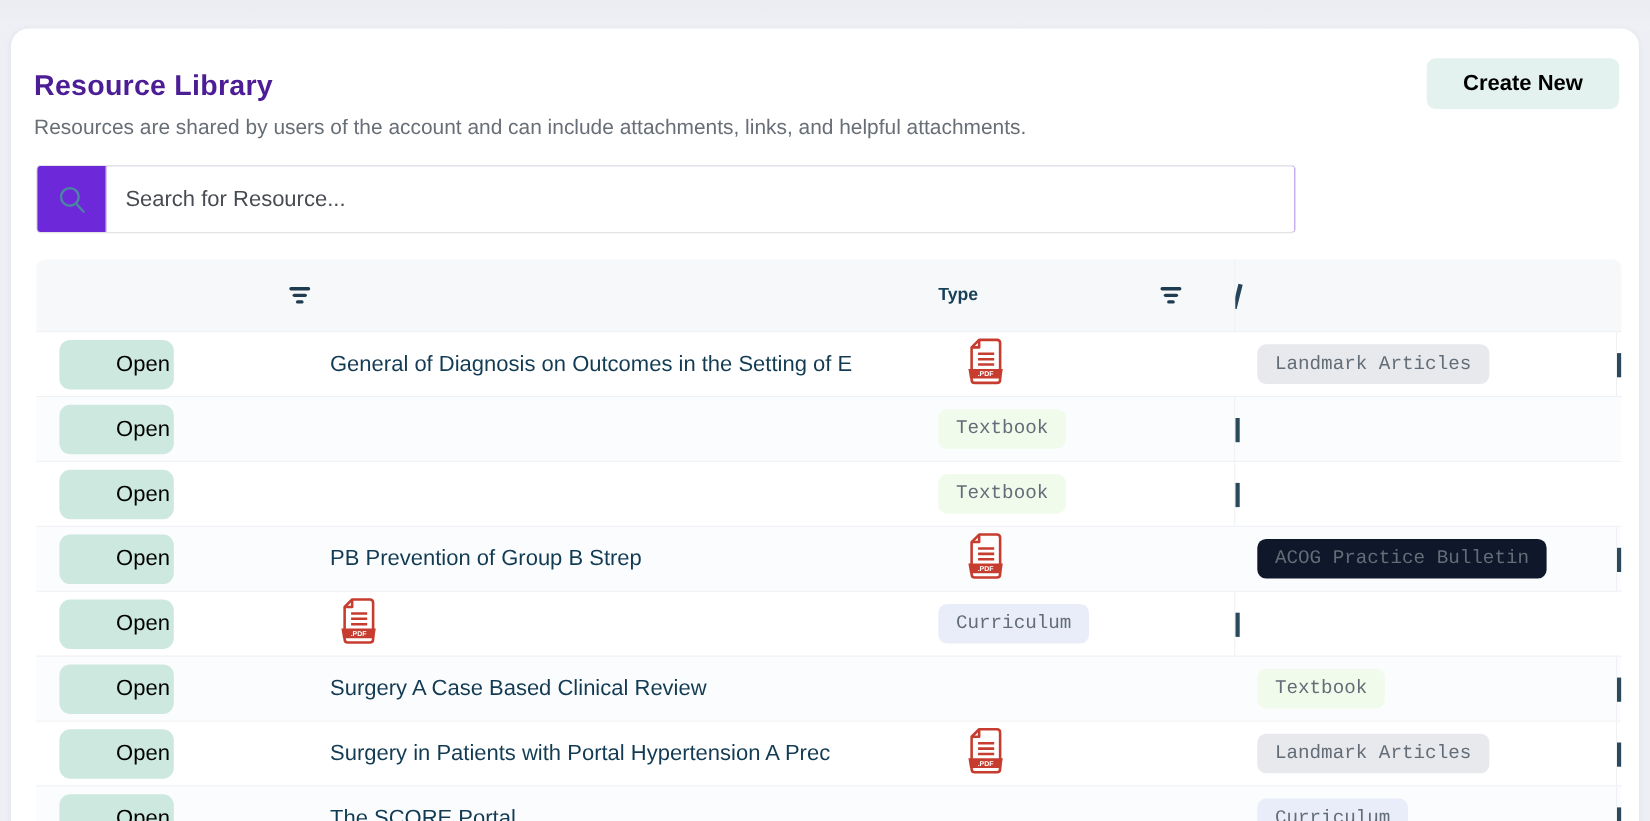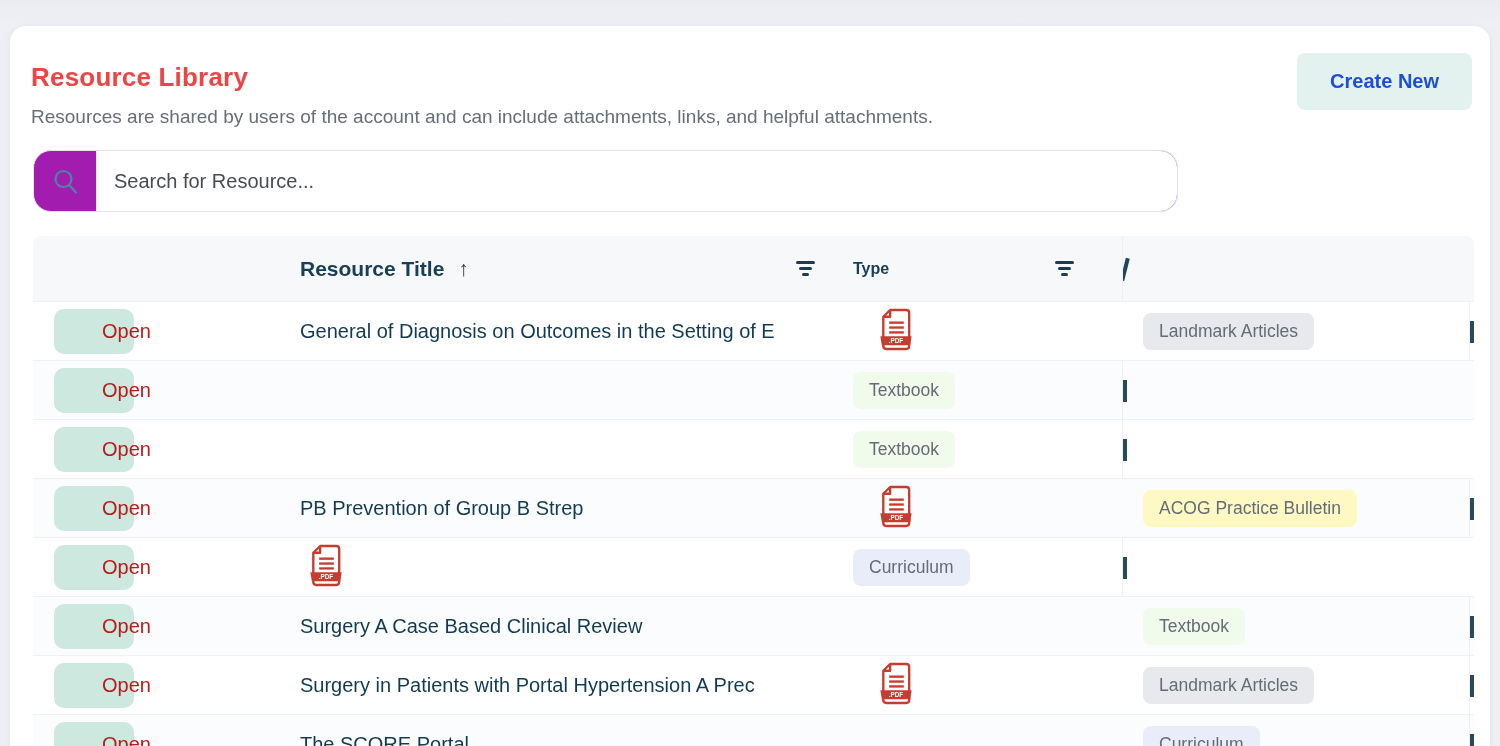--- a/index.html
+++ b/index.html
@@ -12,35 +12,35 @@
     position:absolute; left:0; top:0; width:1500px; height:28px;
     background:linear-gradient(#eaecf2,#eef0f5);
   }
   .card{
     position:absolute; left:10px; top:26px; width:1480px; height:740px;
     background:#ffffff; border-radius:16px 16px 0 0;
     box-shadow:0 1px 6px rgba(30,40,60,0.06);
   }
   .page-title{
     position:absolute; left:21px; top:36px;
-    font-size:26px; font-weight:bold; color:#ef4444; letter-spacing:0.2px;
+    font-size:26px; font-weight:bold; color:#4c1d95; letter-spacing:0.2px;
   }
   .page-subtitle{
     position:absolute; left:21px; top:80px;
     font-size:19px; color:#686e76;
   }
   .create-btn{
-    position:absolute; right:18px; top:27px; height:57px; padding:0 33px;
+    position:absolute; right:18px; top:27px; height:46px; padding:0 33px;
     background:#e3f2ee; border:none; border-radius:8px;
-    font-family:inherit; font-size:20px; font-weight:bold; color:#1d4ed8;
+    font-family:inherit; font-size:20px; font-weight:bold; color:#000000;
     cursor:pointer;
   }
   .search-wrap{
     position:absolute; left:23px; top:124px; width:1145px; height:62px;
-    border:1px solid #e3e4e8; border-radius:18px; background:#a21caf;
+    border:1px solid #e3e4e8; border-radius:4px; background:#6d28d9;
     display:flex; align-items:stretch; overflow:hidden;
   }
   .search-iconcell{
     width:63px; display:flex; align-items:center; justify-content:center;
     border-right:1px solid #ececf0;
   }
   .search-input{
     flex:1; border:none; outline:none; padding:0 17px;
     font-family:inherit; font-size:20px; color:#3c4248;
   }
@@ -75,32 +75,32 @@
     position:absolute; left:0; top:22px; width:4px; height:23px;
     background:#23445a; transform:rotate(14deg);
   }
   .row{
     display:grid; grid-template-columns:230px 570px 290px 347px 4px;
     height:59px; align-items:center; background:#ffffff;
     border-top:1px solid #f0f1f4;
   }
   .row.alt{ background:#fbfcfd; }
   .open-btn{
-    margin-left:21px; width:80px; height:45px;
+    margin-left:21px; width:104px; height:45px;
     background:#cce8df; border:none; border-radius:10px;
-    font-family:inherit; font-size:20px; color:#b91c1c; cursor:pointer;padding-left:48px;
+    font-family:inherit; font-size:20px; color:#000000; cursor:pointer;padding-left:48px;
   }
   .row-title{
     padding-left:37px; font-size:20px; color:#123b53;
     white-space:nowrap; overflow:hidden;
   }
   .attach-cell{ padding-left:46px; display:flex; align-items:center; }
   .type-cell{
     align-self:stretch; display:flex; align-items:center;
-    padding-left:20px; border-right:1px solid #eef0f3; position:relative;
+    padding-left:20px; border-right:1px solid #eef0f3; position:relative;font-family:Liberation Mono, monospace;
   }
   .badge{
     display:inline-block; padding:8px 16px; border-radius:8px;
     font-size:17.5px; color:#636d77; white-space:nowrap;
   }
   .frag-cell .frag-bar{
     position:absolute; left:0; top:19px; width:4px; height:22px; background:#2a4a5c;
   }
   .pdf-label{ font:bold 6.5px "Liberation Sans", sans-serif; fill:#ffffff; }
 </style>
@@ -122,24 +122,20 @@
         <line x1="17.5" y1="17.5" x2="24" y2="24.5" stroke="#4a86a4" stroke-width="2.2" stroke-linecap="round"></line>
       </svg>
     </div>
     <input class="search-input" type="text" placeholder="Search for Resource..." style="">
   </div>
 
   <div class="table">
     <div class="thead">
       <div></div>
       <div style="display:flex;align-items:center;justify-content:space-between;align-self:stretch;">
-        <span class="th-title">
-          <span>Resource Title</span>
-          <span class="sort-arrow">↑</span>
-        </span>
         <span class="th-filter filter-icon">
             <i></i>
             <i></i>
             <i></i>
           </span>
       </div>
       <div class="th-type-cell">
         <span class="th-type-label">Type</span>
         <span class="filter-icon">
             <i></i>
@@ -217,21 +213,21 @@
           <path d="M11 2 V9 H4" fill="none" stroke="#c63d2f" stroke-width="2.4" stroke-linejoin="round"></path>
           <line x1="10" y1="15" x2="25" y2="15" stroke="#c63d2f" stroke-width="2.4"></line>
           <line x1="10" y1="20" x2="25" y2="20" stroke="#c63d2f" stroke-width="2.4"></line>
           <line x1="10" y1="25" x2="25" y2="25" stroke="#c63d2f" stroke-width="2.4"></line>
           <path d="M1 29 H33 L31.5 38 H2.5 Z" fill="#c63d2f"></path>
           <text class="pdf-label" x="17" y="36" text-anchor="middle">.PDF</text>
         </svg>
       </span>
     </div>
     <div class="type-cell">
-      <span class="badge" style="background: #fef9c3;">ACOG Practice Bulletin</span>
+      <span class="badge" style="background: #0f172a;">ACOG Practice Bulletin</span>
     </div>
     <div class="frag-cell">
             <span class="frag-bar"></span>
           </div>
   </div>
         <div class="row">
     <div>
       <button class="open-btn">Open</button>
     </div>
     <div class="attach-cell">

